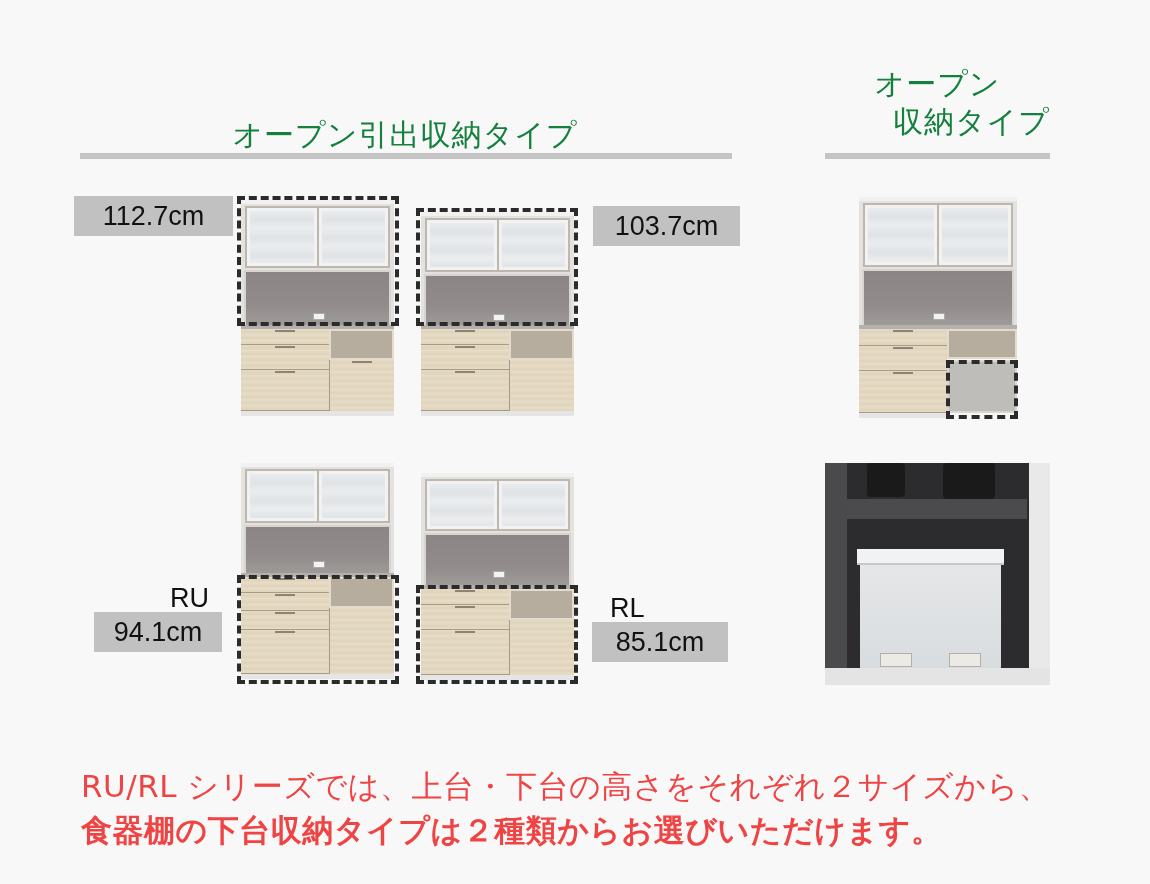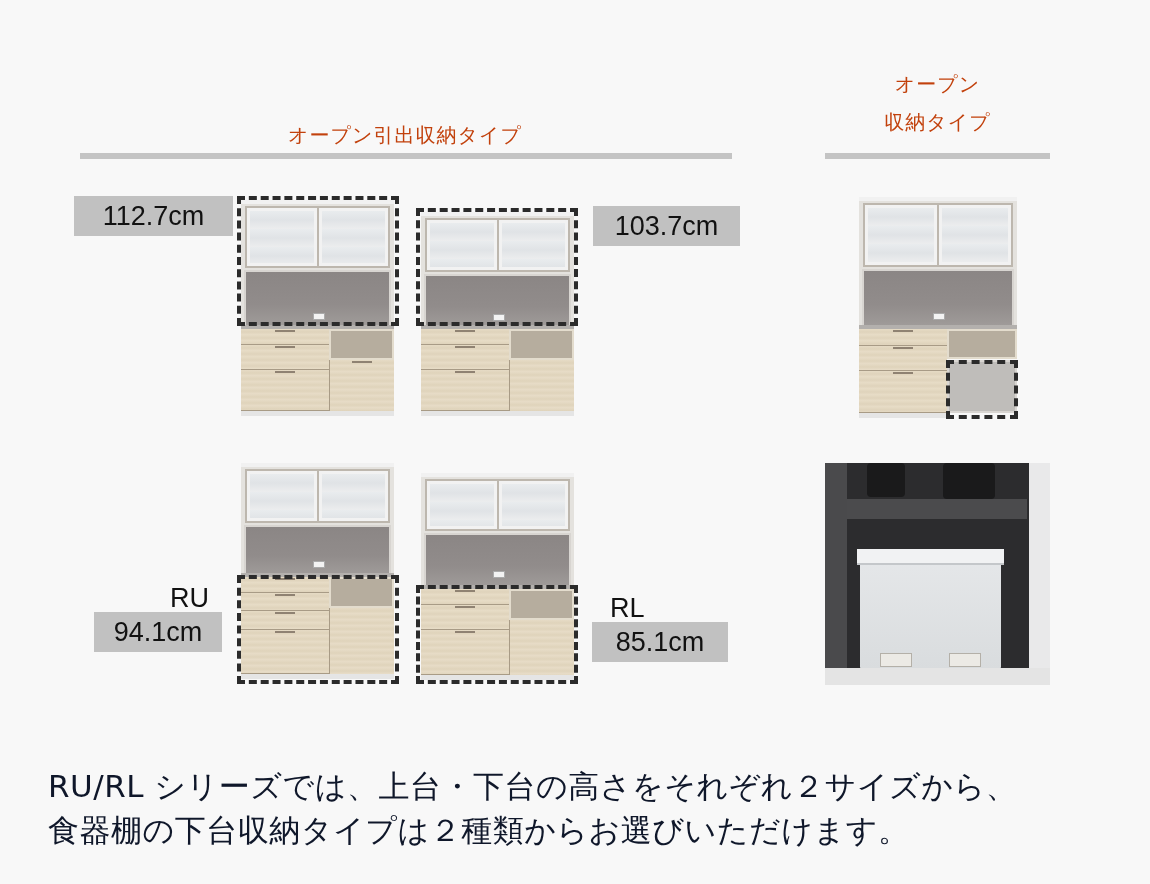--- a/index.html
+++ b/index.html
@@ -5,22 +5,22 @@
   html, body { margin: 0; padding: 0; }
   body {
     width: 1150px; height: 884px; position: relative; overflow: hidden;
     background: #f8f8f8;
     font-family: "DejaVu Sans", "Liberation Sans", sans-serif;
     color: #231815;
   }
 
   
   .heading {
-    position: absolute; text-align: center; font-size: 20px; line-height: 38px;
-    letter-spacing: 1px; color: #c2410c; white-space: nowrap;
+    position: absolute; text-align: center; font-size: 30px; line-height: 38px;
+    letter-spacing: 1px; color: #15803d; white-space: nowrap;
   }
   .divider { position: absolute; height: 6px; background: #c4c4c4; }
 
   
   .tag {
     position: absolute; background: #c1c1c1; color: #111;
     font-size: 27px; line-height: 40px; height: 40px;
     text-align: center; white-space: nowrap;
     font-family: "Liberation Sans", "DejaVu Sans", sans-serif;
   }
@@ -99,32 +99,32 @@
   .photo .app { position: absolute; background: #1a1a1b; border-radius: 4px; }
   .photo .bin {
     position: absolute; top: 86px; width: 72px; height: 120px;
     background: linear-gradient(180deg, #e6e8ea 0%, #d9dcde 100%);
     border-radius: 2px;
   }
   .photo .bin .lid { position: absolute; left: -3px; right: -3px; top: 0; height: 14px; background: #f1f2f3; border-bottom: 2px solid #c4c7ca; }
   .photo .bin .pedal { position: absolute; left: 20px; bottom: 2px; width: 30px; height: 12px; background: #eceae5; border: 1px solid #b4b0a8; }
 
   .bottom-text {
-    position: absolute; left: 48px; font-size: 31px; line-height: 40px; white-space: nowrap;
-    color: #0f172a; letter-spacing: 0.5px;
+    position: absolute; left: 81px; font-size: 31px; line-height: 40px; white-space: nowrap;
+    color: #ef4444; letter-spacing: 0.5px;
   }
 </style>
 </head>
 <body>
 
 <div class="heading" style="left:160px; top:116px; width:490px;">オープン引出収納タイプ</div>
 <div class="divider" style="left:80px; top:153px; width:652px;"></div>
 
 <div class="heading" style="left:825px; top:65px; width:225px;">オープン</div>
-<div class="heading" style="left:825px; top:103px; width:225px;">収納タイプ</div>
+<div class="heading" style="left:825px; top:103px; width:225px;text-align:right;">収納タイプ</div>
 <div class="divider" style="left:825px; top:153px; width:225px;"></div>
 
 <div class="tag" style="left:74px; top:196px; width:159px;">112.7cm</div>
 <div class="cab" style="left:241px; top:200px; width:153px; height:216px;">
   <div class="upper" style="height:125px;">
     <div class="glass-wrap">
       <div class="glass"></div>
       <div class="glass"></div>
     </div>
     <div class="niche" style="top:66px;">
@@ -284,13 +284,13 @@
   </div>
   <div class="bin" style="left:104px;">
     <div class="lid"></div>
       <div class="pedal"></div>
   </div>
   <div class="side-r"></div>
   <div class="floor"></div>
 </div>
 
 <div class="bottom-text" style="top:766px;">RU/RL シリーズでは、上台・下台の高さをそれぞれ２サイズから、</div>
-<div class="bottom-text" style="top:810px;">食器棚の下台収納タイプは２種類からお選びいただけます。</div>
+<div class="bottom-text" style="top:810px;font-weight:bold;">食器棚の下台収納タイプは２種類からお選びいただけます。</div>
 
 </body></html>

